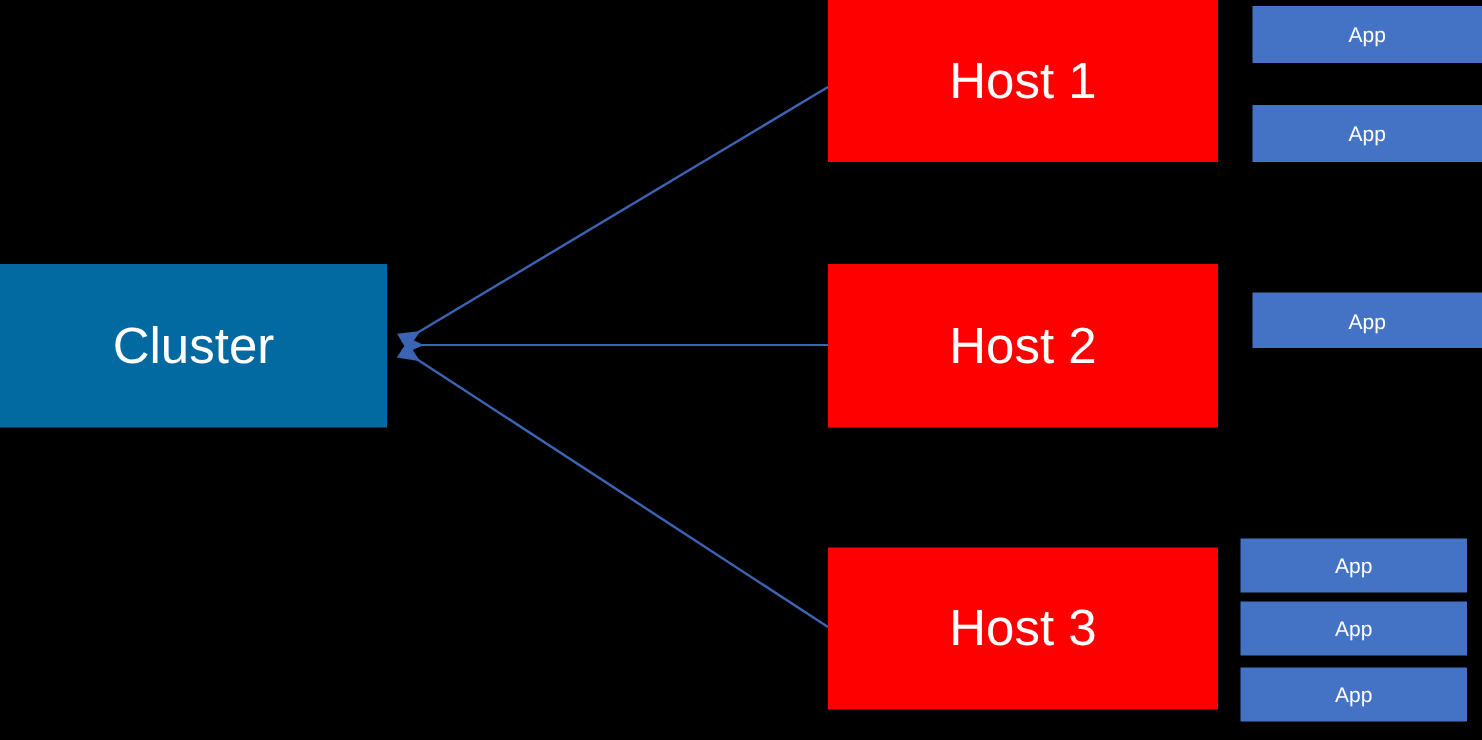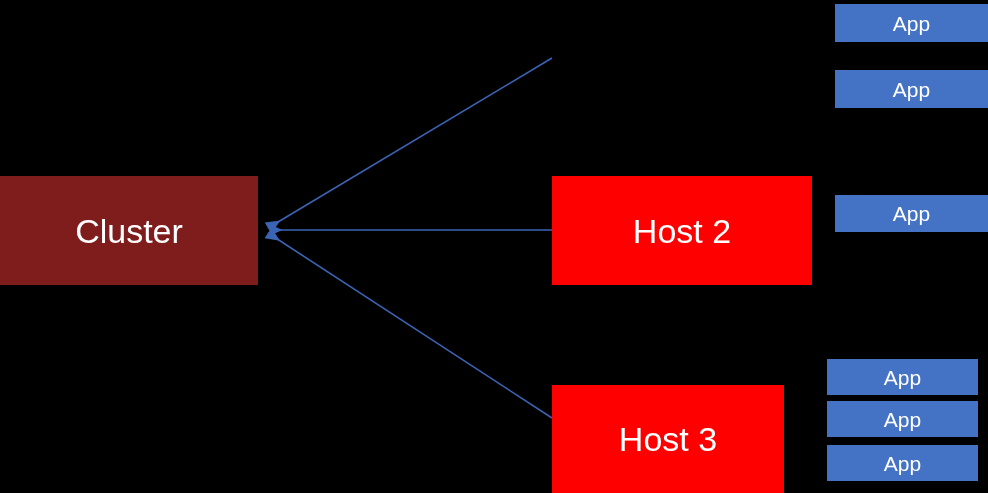--- a/index.html
+++ b/index.html
@@ -19,32 +19,32 @@
     position: absolute;
     display: flex;
     align-items: center;
     justify-content: center;
     color: #ffffff;
     box-sizing: border-box;
     line-height: 1;
     -webkit-font-smoothing: antialiased;
   }
   .cluster-node {
-    background: #7f1d1d;
+    background: #0369a1;
     font-size: 34px;
     font-weight: 400;
   }
   .host-node {
     background: #FF0000;
     font-size: 34px;
     font-weight: 400;
   }
   .app-node {
     background: #4472C4;
-    font-size: 21px;
+    font-size: 14px;
     font-weight: 400;
     align-items: center;
   }
   #connectors {
     position: absolute;
     left: 0;
     top: 0;
     width: 988px;
     height: 493px;
     pointer-events: none;
@@ -63,26 +63,29 @@
     </defs>
     <line x1="552" y1="58" x2="268" y2="228" stroke="#3C64B4" stroke-width="1.6" marker-end="url(#arrowleft)"></line>
     <line x1="552" y1="230" x2="270" y2="230" stroke="#3C64B4" stroke-width="1.4" marker-end="url(#arrowleft)"></line>
     <line x1="552" y1="418" x2="268" y2="233" stroke="#3C64B4" stroke-width="1.6" marker-end="url(#arrowleft)"></line>
   </svg>
 
   <div class="node cluster-node" style="left:0px; top:176px; width:258px; height:109px;">
     <span>Cluster</span>
   </div>
 
+  <div class="node host-node" style="left:552px; top:0px; width:260px; height:108px;">
+    <span>Host 1</span>
+  </div>
 
   <div class="node host-node" style="left:552px; top:176px; width:260px; height:109px;text-align:center;">
     <span>Host 2</span>
   </div>
 
-  <div class="node host-node" style="left:552px; top:385px; width:232px; height:108px;">
+  <div class="node host-node" style="left:552px; top:365px; width:260px; height:108px;">
     <span>Host 3</span>
   </div>
 
   <div class="node app-node" style="left:835px; top:4px; width:153px; height:38px;">
     <span>App</span>
   </div>
 
   <div class="node app-node" style="left:835px; top:70px; width:153px; height:38px;">
     <span>App</span>
   </div>

